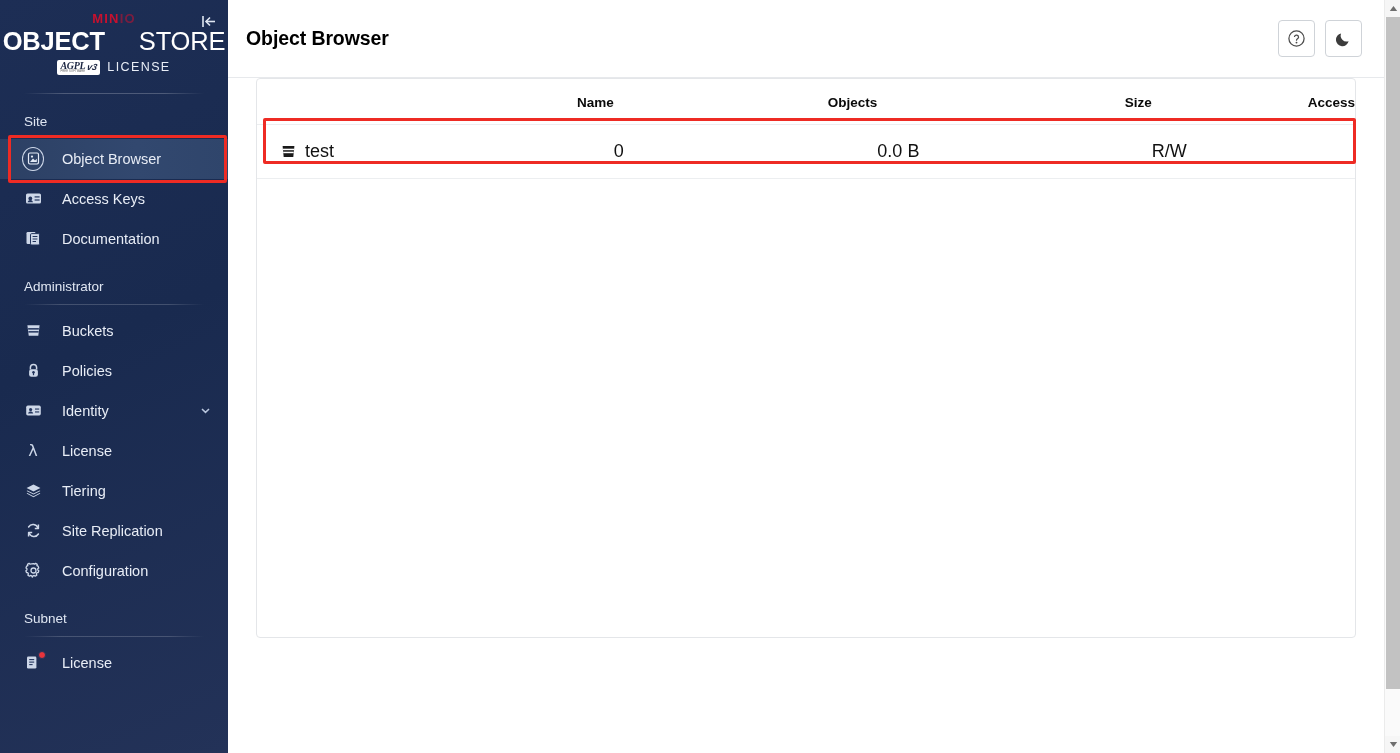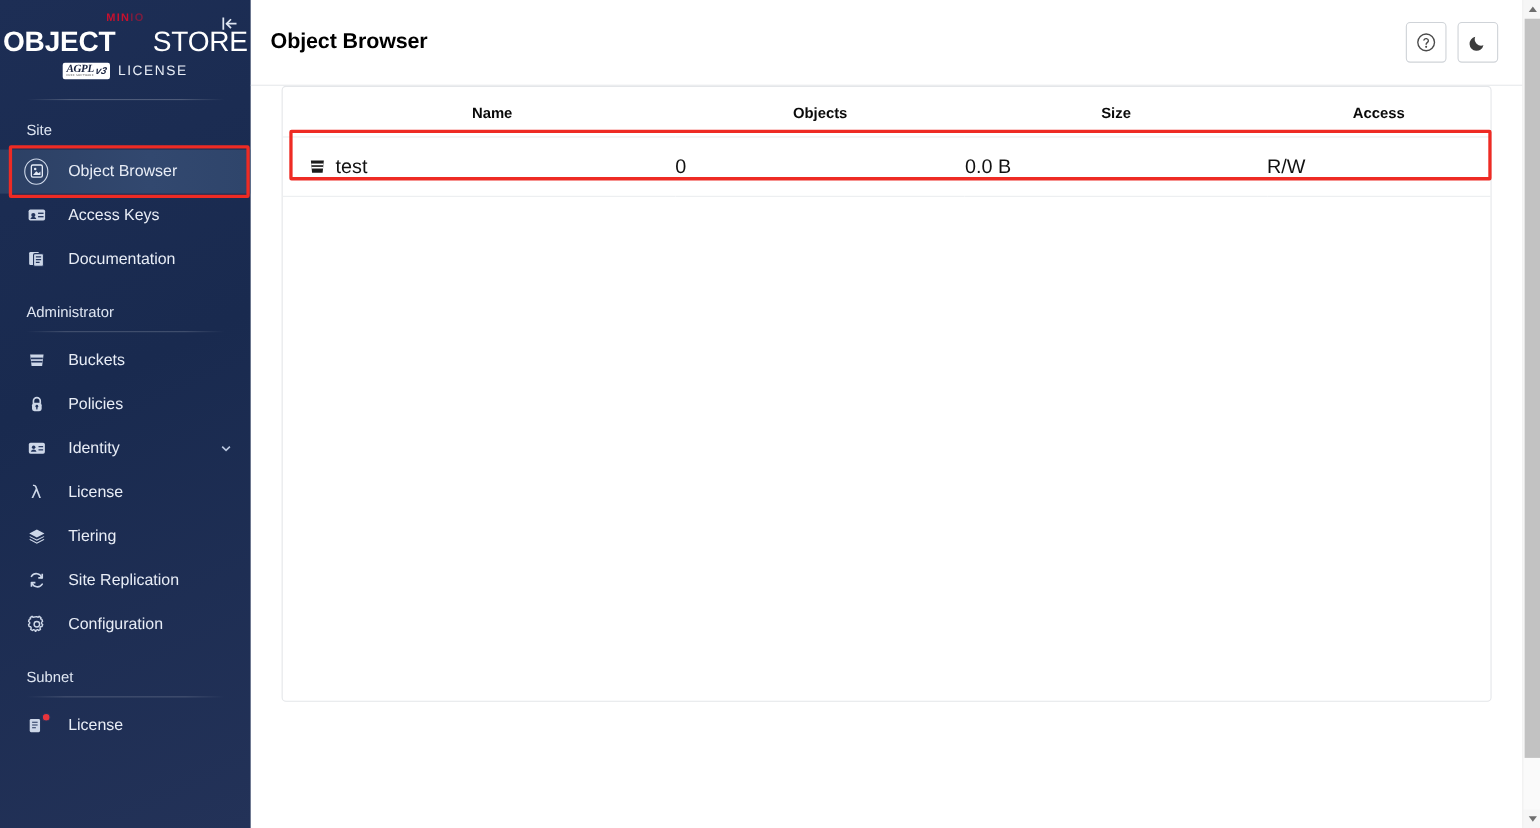--- a/index.html
+++ b/index.html
@@ -22,21 +22,21 @@
   .collapse-btn {
     position: absolute; top: 9px; right: 8px;
     width: 24px; height: 24px;
     display: flex; align-items: center; justify-content: center;
     cursor: pointer;
   }
   .collapse-btn svg { display: block; }
 
   .logo-wrap { padding: 12px 0 0 0; text-align: center; }
   .logo-minio {
-    font-size: 10px; font-weight: bold; letter-spacing: 1.2px;
+    font-size: 13px; font-weight: bold; letter-spacing: 1.2px;
     line-height: 1; margin-bottom: 3px; text-align: center;
   }
   .logo-minio .min { color: #c8102e; }
   .logo-minio .io  { color: #c8102e; opacity: .55; }
   .logo-objstore {
     font-size: 25.5px; line-height: 1.05; letter-spacing: -0.2px;
     color: #ffffff; text-align: center; white-space: nowrap;
   }
   .logo-objstore .b { font-weight: bold; margin-top: 45px; }
   .logo-objstore .l { font-weight: normal; margin-left: 27px; }
@@ -162,21 +162,21 @@
     align-items: center; justify-content: center; cursor: pointer;
   }
 
   .table-card {
     border: 1px solid #e4e6e9; border-radius: 4px;
     background: #fff; height: 560px;
     margin-right: 26px; position: relative;
   }
   table { width: 100%; border-collapse: collapse; }
   thead th {
-    text-align: center; font-size: 13.5px; font-weight: bold;
+    text-align: right; font-size: 13.5px; font-weight: bold;
     color: #0a0a0a; padding: 16px 0 14px 0;
     border-bottom: 1px solid #eceef0;
   }
   tbody td {
     font-size: 18px; color: #111; padding: 16px 0;
     border-bottom: 1px solid #eceef0;
   }
   .col-name { width: 32.5%; padding-left: 24px !important; }
   .col-obj  { width: 24%; }
   .col-size { width: 25%; }

